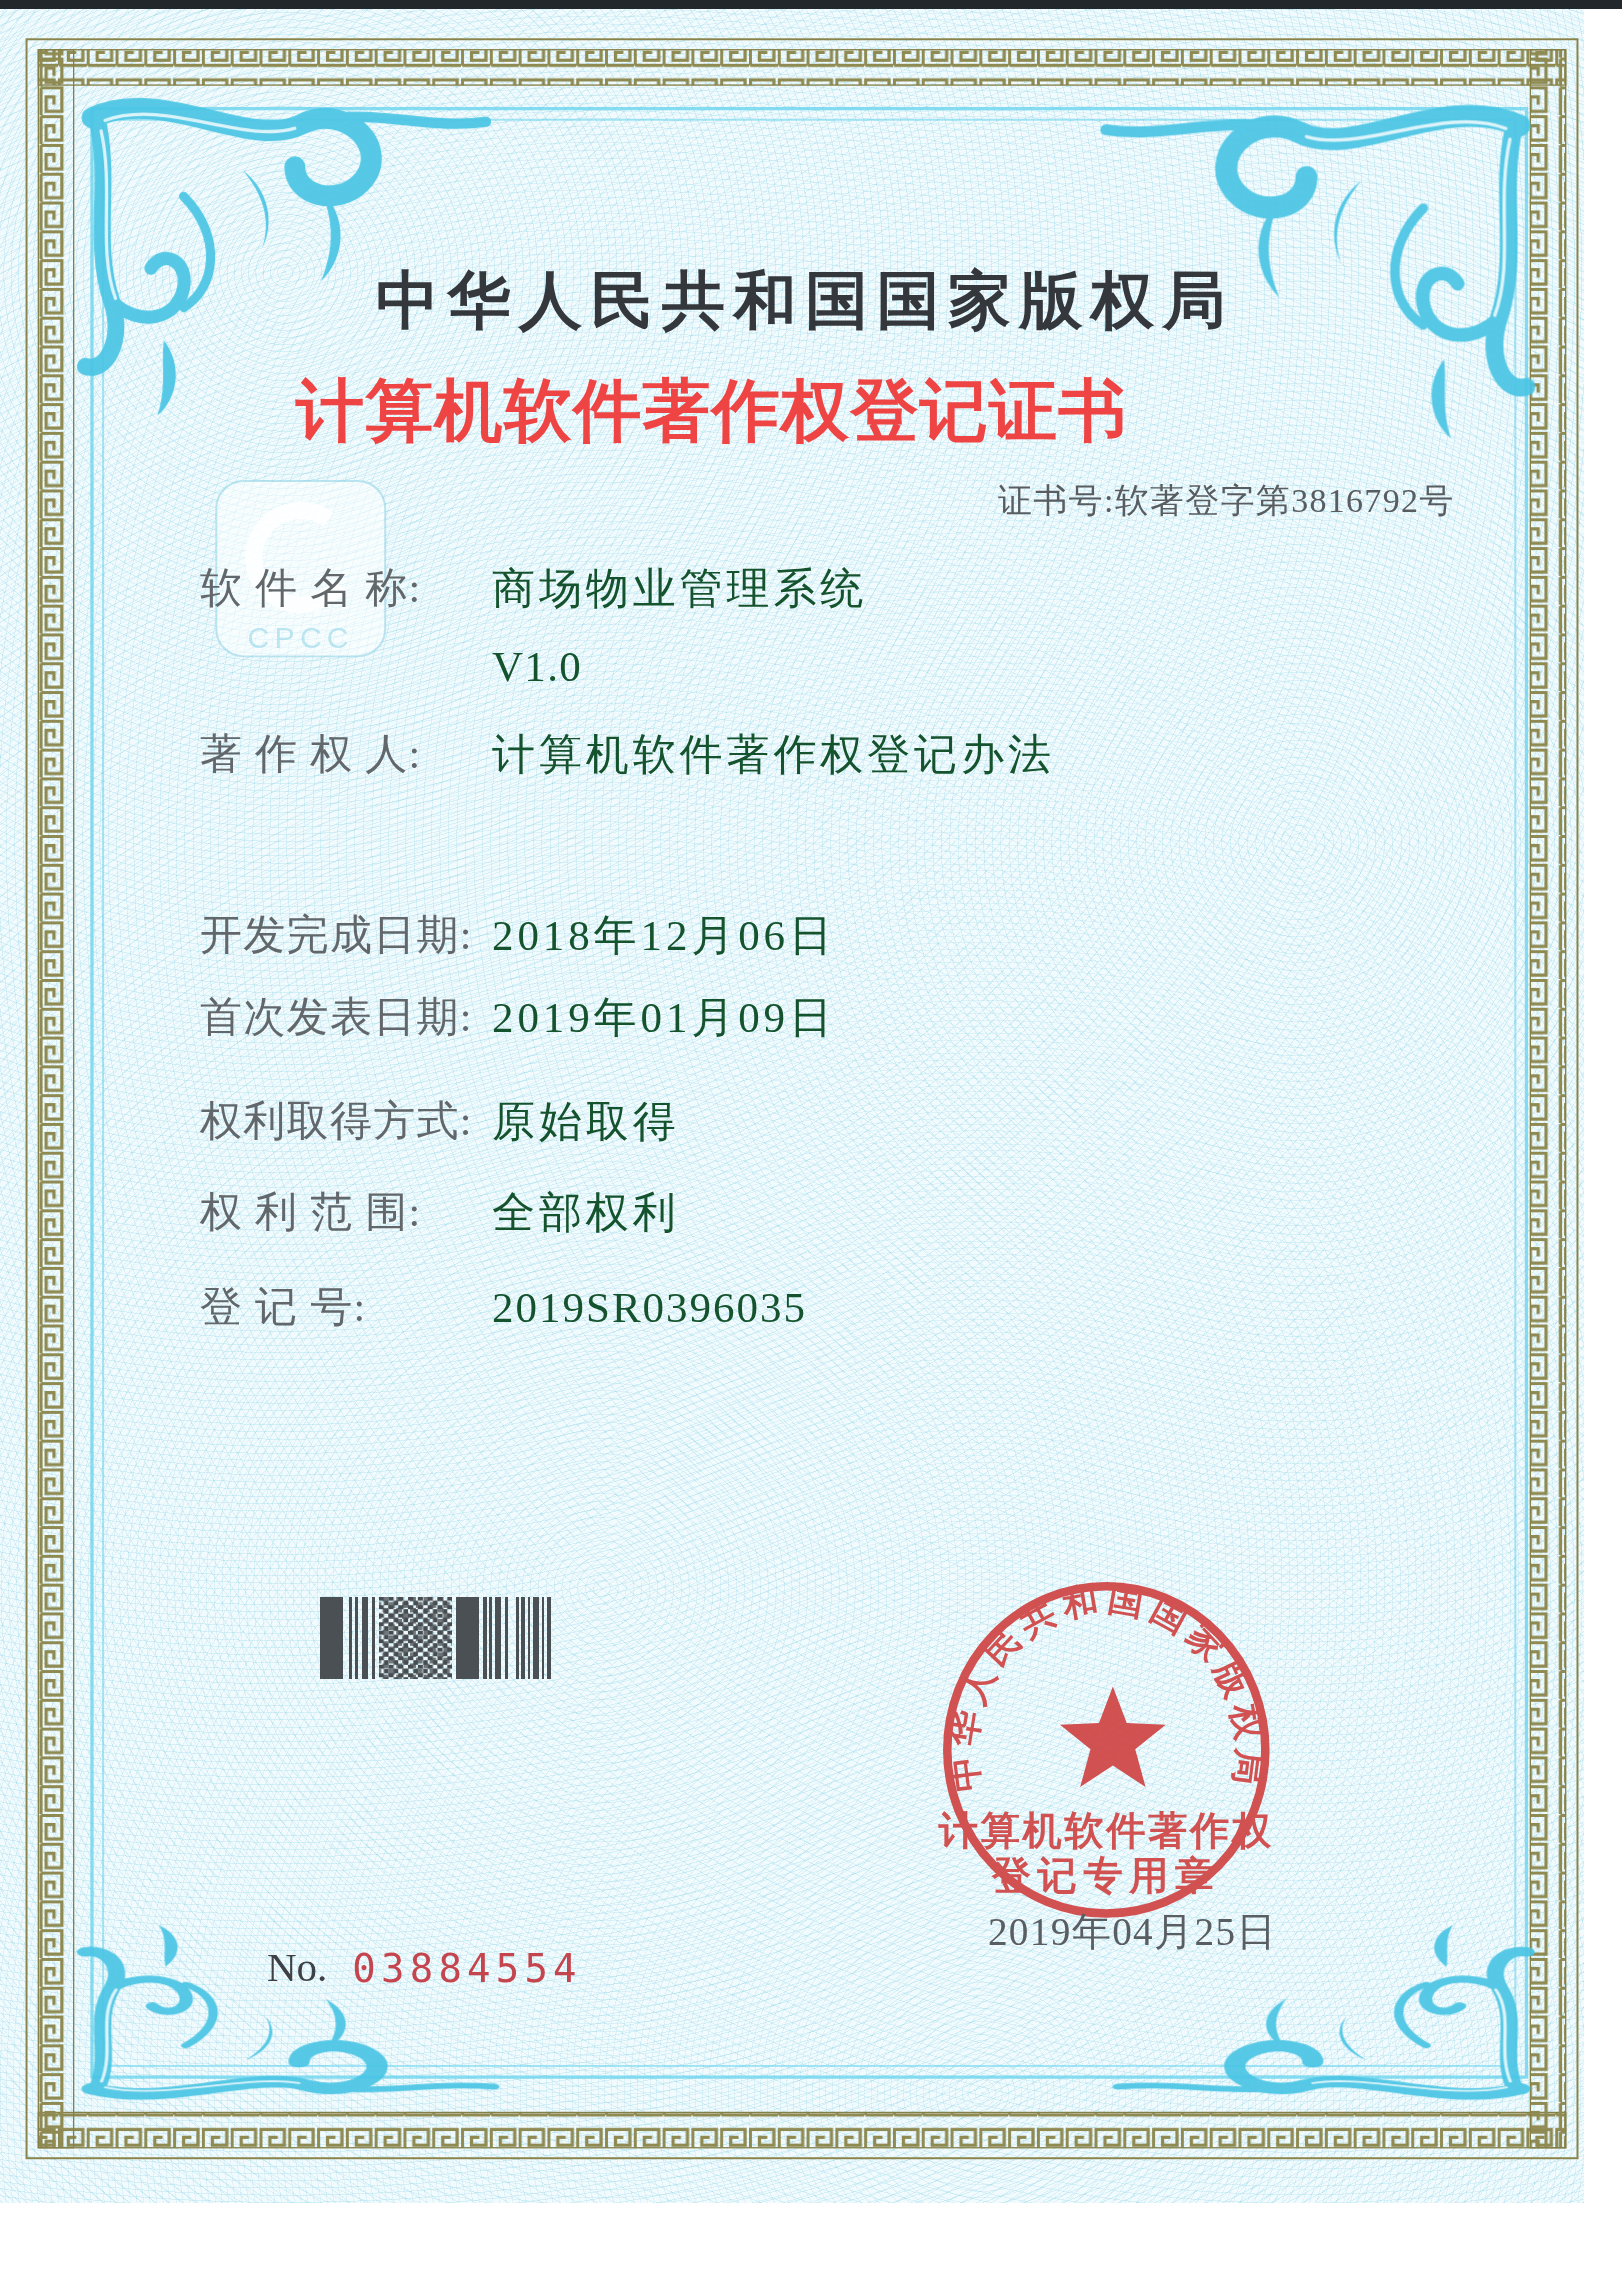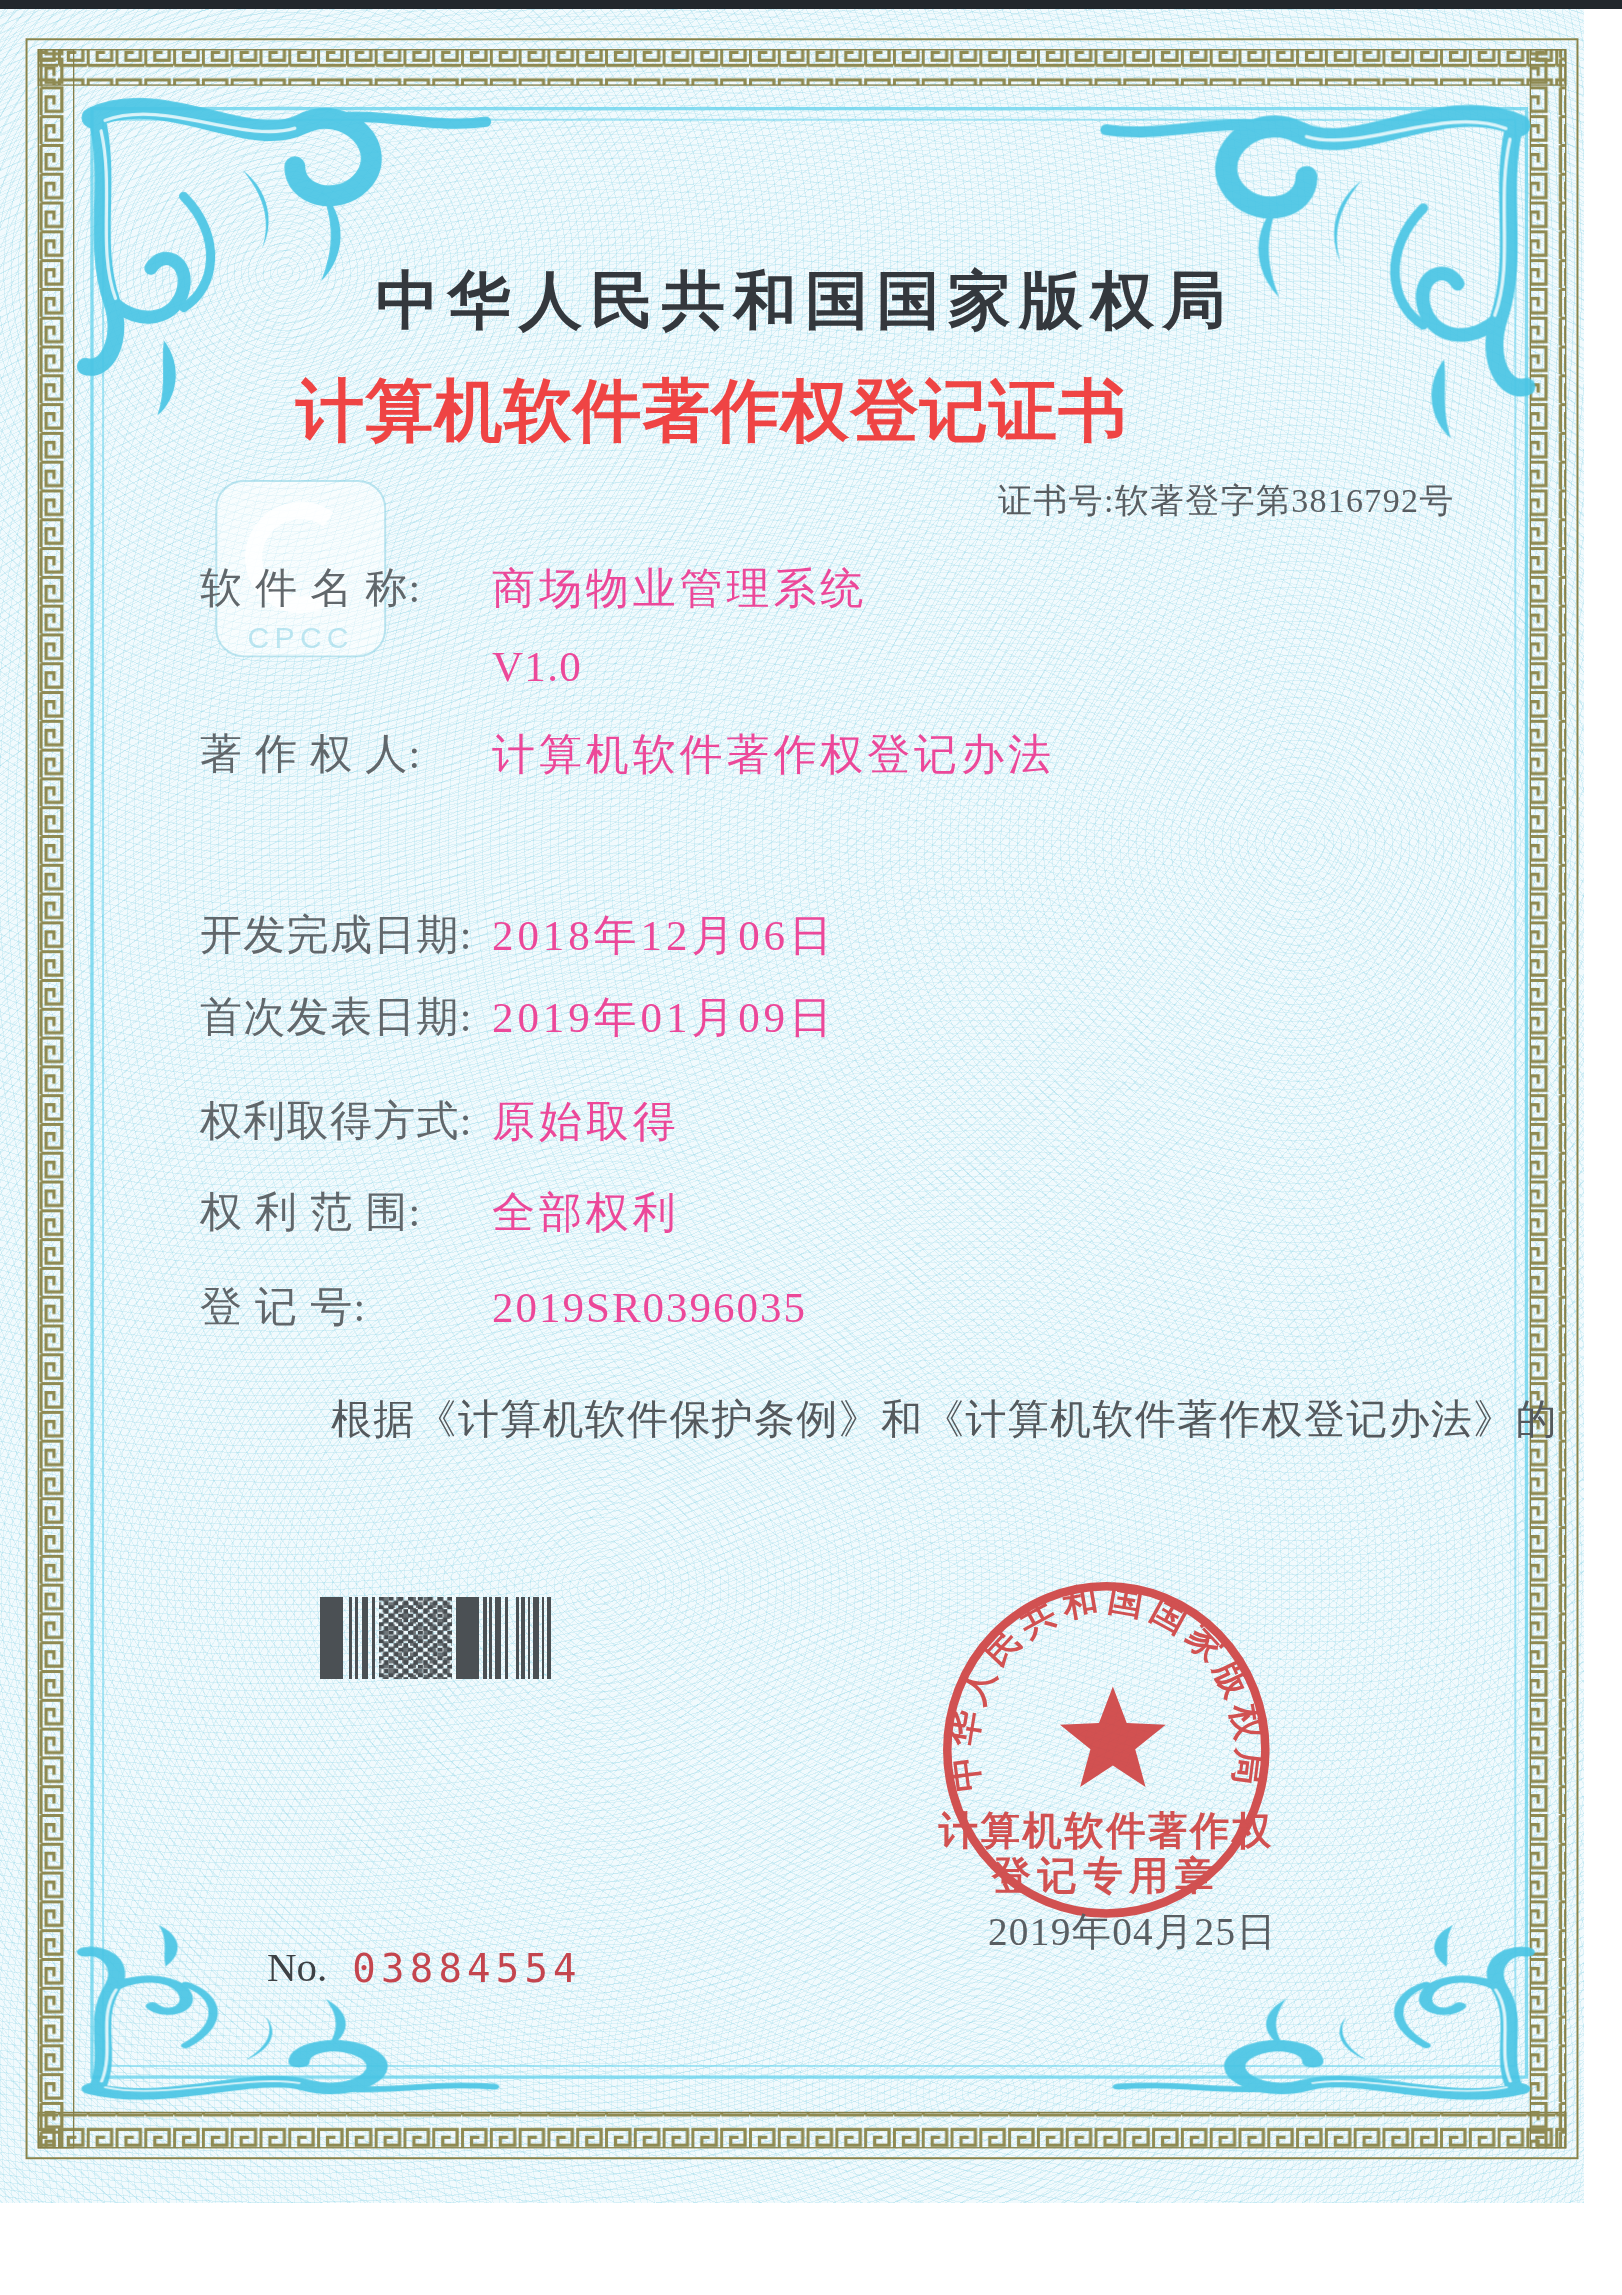--- a/index.html
+++ b/index.html
@@ -12,21 +12,21 @@
       repeating-radial-gradient(circle at 18% 12%, rgba(105,198,221,.20) 0 1px, rgba(0,0,0,0) 1px 7.2px),
       repeating-radial-gradient(circle at 82% 38%, rgba(105,198,221,.18) 0 1px, rgba(0,0,0,0) 1px 8.5px),
       repeating-radial-gradient(circle at 38% 72%, rgba(105,198,221,.16) 0 1px, rgba(0,0,0,0) 1px 7.9px),
       repeating-radial-gradient(circle at 62% 95%, rgba(105,198,221,.14) 0 1px, rgba(0,0,0,0) 1px 6.5px);}
   svg.overlay{position:absolute;left:0;top:0;width:1623px;height:2295px;}
   .t{position:absolute;line-height:1;white-space:nowrap;}
   .title1{left:376px;top:270px;font-size:63px;font-weight:700;letter-spacing:8.5px;color:#34383d;}
   .title2{left:296px;top:377px;font-size:68px;font-weight:700;letter-spacing:1.3px;color:#ef4444;}
   .certno{left:998px;top:484px;font-size:34px;color:#585d61;display:flex;letter-spacing:1.3px;}
   .lbl{left:200px;font-size:42px;color:#61676b;letter-spacing:1.3px;}
-  .val{left:492px;font-size:43px;color:#ec4899;letter-spacing:3.9px;text-align:right;}
+  .val{left:492px;font-size:43px;color:#14532d;letter-spacing:3.9px;text-align:right;}
   .stmt{font-size:41px;color:#54595d;letter-spacing:1.3px;}
   .serial{left:267px;top:1905px;font-size:41px;color:#3d4145;display:flex;align-items:flex-end;}
   .serial .num{margin-left:25px;font-family:"DejaVu Sans Mono","Liberation Mono",monospace;
                color:#c4454e;letter-spacing:5.2px;font-size:39px;margin-top:44px;}
 </style>
 </head>
 <body>
 
 <div class="page">
 
@@ -148,21 +148,20 @@
 
   <div class="t lbl" style="top:1100px">权利取得方式:</div>
   <div class="t val" style="top:1100px">原始取得</div>
 
   <div class="t lbl" style="top:1191px">权  利  范  围:</div>
   <div class="t val" style="top:1191px">全部权利</div>
 
   <div class="t lbl" style="top:1286px">登    记    号:</div>
   <div class="t val" style="top:1286px;letter-spacing:2px">2019SR0396035</div>
 
-  <div class="t stmt" style="left:331px;top:1399px">根据《计算机软件保护条例》和《计算机软件著作权登记办法》的</div>
 
   <div class="t serial">
     <span>No.</span>
     <span class="num">03884554</span>
   </div>
 
 </div>
 
 
 </body></html>

